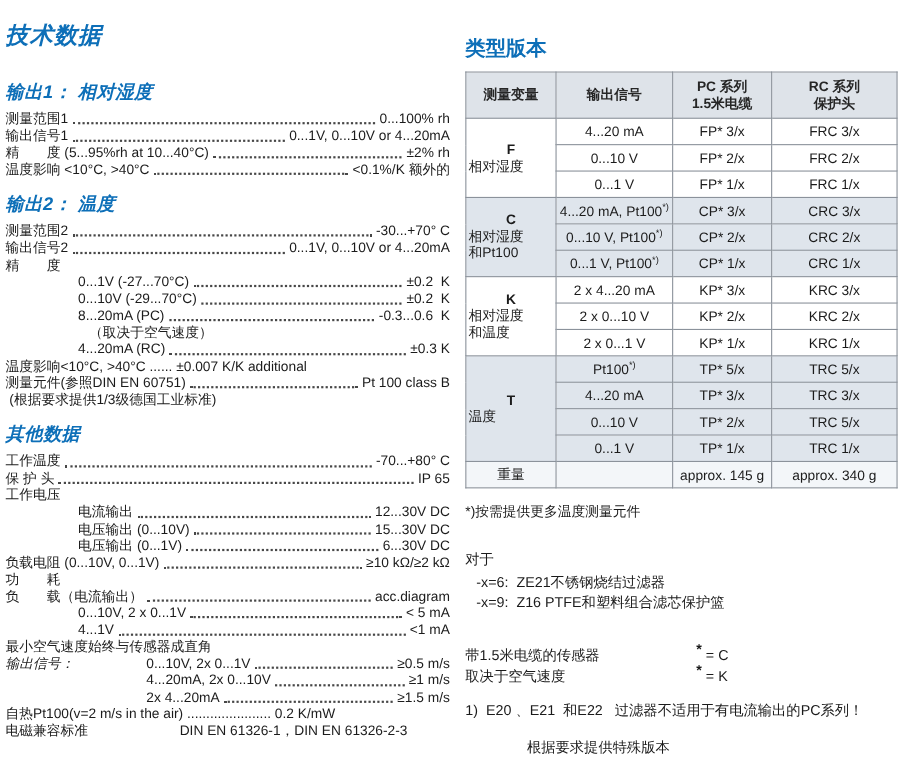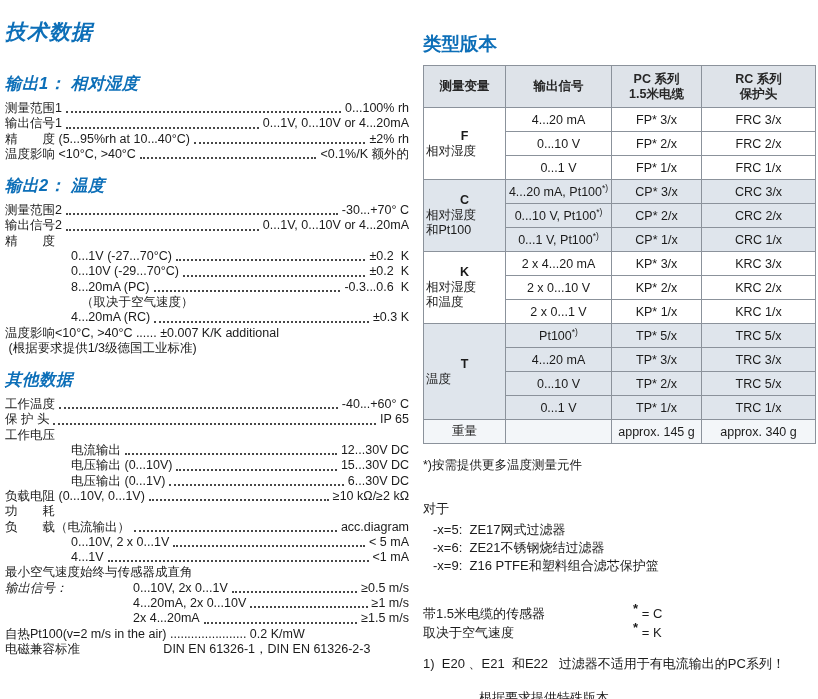--- a/index.html
+++ b/index.html
@@ -136,29 +136,34 @@
         <div class="spec-line ind2">
           <span class="spec-label">（取决于空气速度）</span>
         </div>
         <div class="spec-line ind1">
           <span class="spec-label">4...20mA (RC)</span>
           <span class="leader"></span>
           <span class="spec-value">±0.3 K</span>
         </div>
         <div class="spec-line raw">温度影响&lt;10°C, &gt;40°C ...... ±0.007 K/K additional</div>
         <div class="spec-line">
+          <span class="spec-label">测量元件(参照DIN EN 60751)</span>
+          <span class="leader"></span>
+          <span class="spec-value">Pt 100 class B</span>
+        </div>
+        <div class="spec-line">
           <span class="spec-label"> (根据要求提供1/3级德国工业标准)</span>
         </div>
       </div>
       <div class="section">
         <h2 class="sec-heading">其他数据</h2>
         <div class="spec-line">
           <span class="spec-label">工作温度</span>
           <span class="leader"></span>
-          <span class="spec-value">-40...+60° C</span>
+          <span class="spec-value">-70...+80° C</span>
         </div>
         <div class="spec-line">
           <span class="spec-label">保 护 头</span>
           <span class="leader"></span>
           <span class="spec-value">IP 65</span>
         </div>
         <div class="spec-line">
           <span class="spec-label">工作电压</span>
         </div>
         <div class="spec-line ind1">
@@ -341,21 +346,20 @@
           <td>重量</td>
           <td></td>
           <td>approx. 145 g</td>
           <td>approx. 340 g</td>
         </tr>
       </tbody>
   </table>
   <div class="footnote">*)按需提供更多温度测量元件</div>
   <div class="for-intro">对于</div>
   <div class="for-items" id="for-items">
-      <div class="for-item">-x=5:  ZE17网式过滤器</div>
       <div class="for-item">-x=6:  ZE21不锈钢烧结过滤器</div>
       <div class="for-item">-x=9:  Z16 PTFE和塑料组合滤芯保护篮</div>
     </div>
   <div class="legend" id="legend">
       <div class="legend-row">
         <span class="legend-label">带1.5米电缆的传感器</span>
         <span><sup class="legend-star">*</sup><span> = C</span></span>
       </div>
       <div class="legend-row">
         <span class="legend-label">取决于空气速度</span>

